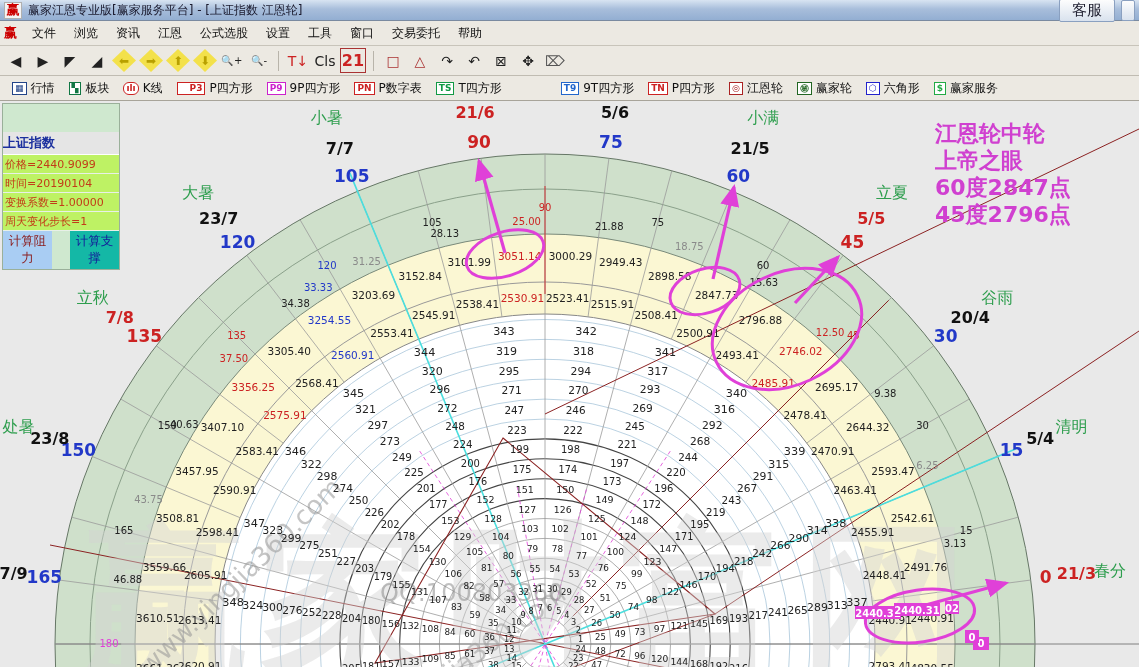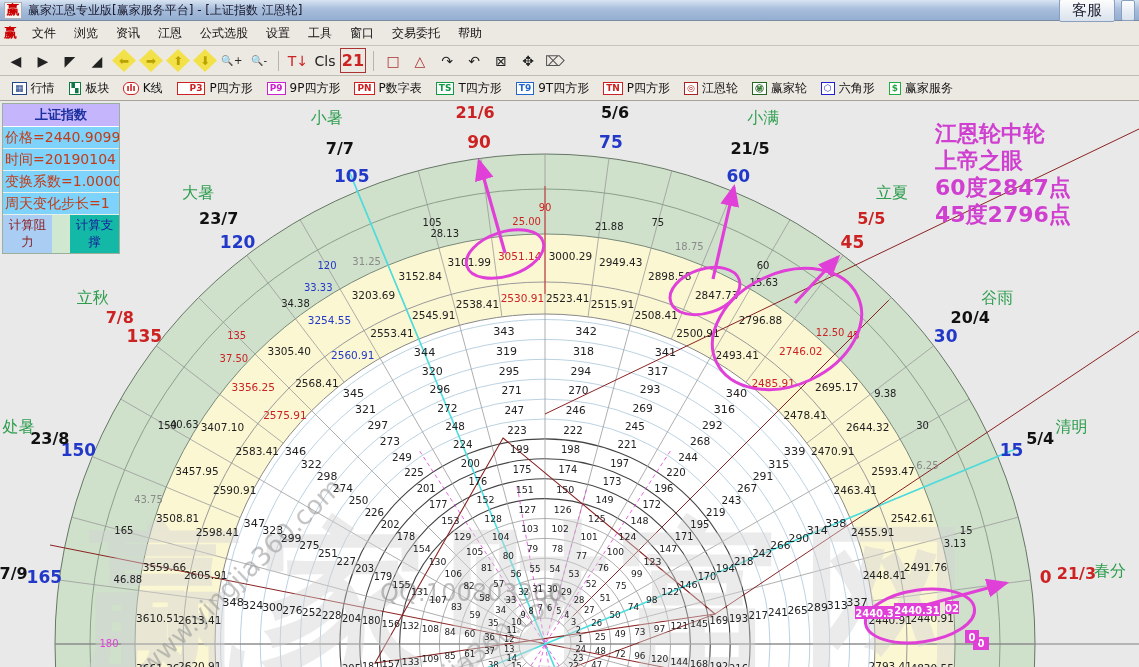--- a/index.html
+++ b/index.html
@@ -21,22 +21,22 @@
   .tool{width:24px;height:23px;display:flex;align-items:center;justify-content:center;font-size:14px;color:#222;}
   .tsep{width:1px;height:20px;background:#b8b4aa;margin:0 4px;}
   .ribbon{height:24px;background:#ece9e2;border-bottom:1px solid #a8a49a;display:flex;align-items:center;padding:0 6px;gap:2px;}
   .rib-item{display:flex;align-items:center;gap:4px;padding:2px 6px;color:#111;}
   .badge{font-size:9px;font-weight:bold;border:1px solid;padding:0 2px;line-height:11px;background:#fff;}
   
   #chart-wrap{position:relative;width:1139px;height:568px;background:#e9e9e9;}
   #wheel-svg{position:absolute;left:0;top:0;}
   
   .info-panel{position:absolute;left:2px;top:2px;width:116px;border:1px solid #9ab09a;background:#cfe8cf;z-index:5;}
-  .info-head{background:#c4b5fd;color:#1b2f9e;font-weight:bold;text-align:center;padding:2px 0;font-size:13px;border-bottom:1px solid #fff;}
-  .info-row{background:#7dd3fc;color:#c23c18;font-size:14px;padding:1.5px 2px;border-bottom:1px solid #e8f0e8;white-space:nowrap;overflow:hidden;}
+  .info-head{background:#e5e5e5;color:#1b2f9e;font-weight:bold;padding:2px 0;font-size:13px;border-bottom:1px solid #fff;margin-top:28px;}
+  .info-row{background:#bef264;color:#c23c18;font-size:11px;padding:1.5px 2px;border-bottom:1px solid #e8f0e8;white-space:nowrap;overflow:hidden;}
   .info-btns{display:flex;gap:18px;}
   .info-btn{flex:1;text-align:center;padding:2px 0;font-size:12.5px;}
   .info-btn.resist{background:#a9cdf3;color:#8a1a1a;}
   .info-btn.support{background:#14b8a6;color:#14209a;}
 </style>
 </head>
 <body>
 
 <div class="titlebar">
   <span class="logo">赢</span>
@@ -95,21 +95,21 @@
     </div>
     <div class="rib-item">
       <span class="badge" style="color: rgb(204, 34, 34); border-color: rgb(204, 34, 34);">PN</span>
       <span>P数字表</span>
     </div>
     <div class="rib-item">
       <span class="badge" style="color: rgb(17, 153, 68); border-color: rgb(17, 153, 68);">TS</span>
       <span>T四方形</span>
     </div>
     <div class="rib-item">
-      <span class="badge" style="color: rgb(34, 102, 204); border-color: rgb(34, 102, 204);">T9</span>
+      <span class="badge" style="color: rgb(34, 102, 204); border-color: rgb(34, 102, 204); margin-left: 45px;">T9</span>
       <span>9T四方形</span>
     </div>
     <div class="rib-item">
       <span class="badge" style="color: rgb(204, 34, 34); border-color: rgb(204, 34, 34);">TN</span>
       <span>P四方形</span>
     </div>
     <div class="rib-item">
       <span class="badge" style="color: rgb(170, 34, 34); border-color: rgb(170, 34, 34);">◎</span>
       <span>江恩轮</span>
     </div>

